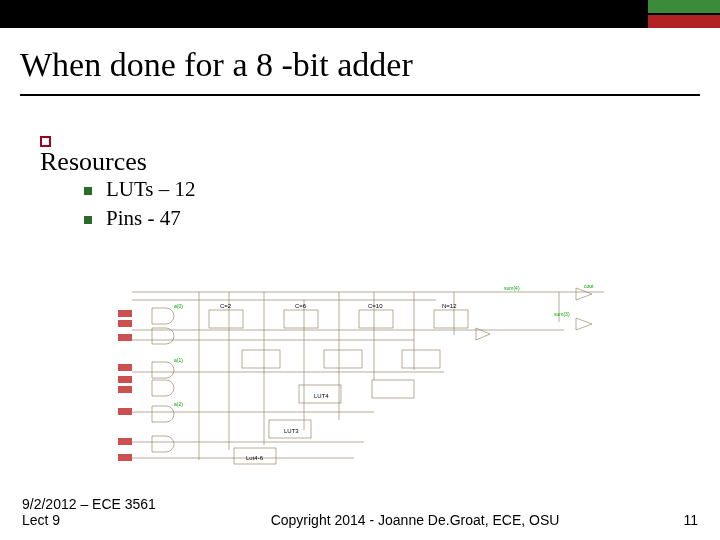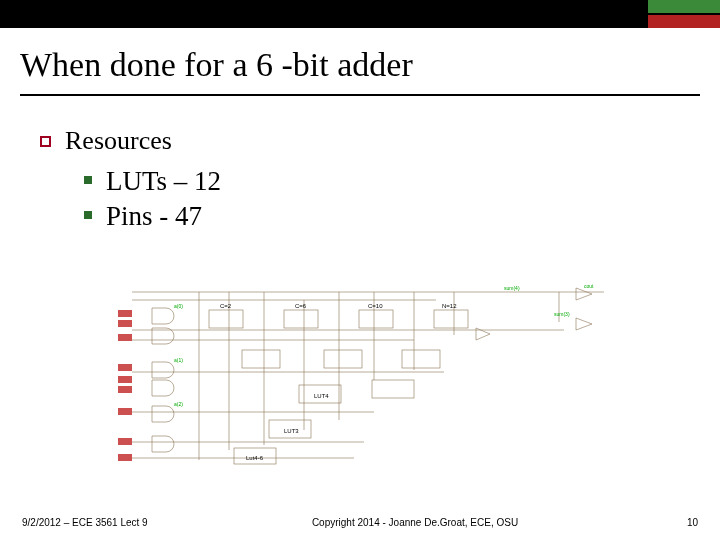--- a/index.html
+++ b/index.html
@@ -47,21 +47,22 @@
     margin-top: 10px;
     border-bottom: 2px solid #000;
     width: 680px;
   }
   .content {
     padding: 24px 40px 0 40px;
   }
   .bullet1 {
     display: flex;
     align-items: flex-start;
-    margin-bottom: 10px;
+    margin-bottom: 0;
+    flex-direction: column;
   }
   .bullet1 .marker {
     width: 11px;
     height: 11px;
     border: 2px solid #a00020;
     margin-top: 10px;
     margin-right: 14px;
     flex-shrink: 0;
   }
   .bullet1 .text {
@@ -78,60 +79,60 @@
   }
   .bullet2 .marker {
     width: 8px;
     height: 8px;
     background: #2a6a2a;
     margin-top: 10px;
     margin-right: 14px;
     flex-shrink: 0;
   }
   .bullet2 .text {
-    font-size: 27px;
+    font-size: 21px;
     color: #000;
   }
   .diagram {
     position: absolute;
     left: 114px;
     top: 280px;
     width: 500px;
     height: 190px;
   }
   .footer {
     position: absolute;
     bottom: 12px;
     left: 0;
     width: 100%;
     padding: 0 22px;
     display: flex;
     justify-content: space-between;
     align-items: flex-end;
     font-family: Arial, Helvetica, sans-serif;
-    font-size: 10px;
+    font-size: 14px;
     color: #000;
   }
   .footer-left { width: 140px; }
   .footer-center { text-align: center; flex: 1; }
   .footer-right { width: 30px; text-align: right; }
 </style>
 </head>
 <body>
 
 <div class="topbar">
   <div class="topbar-left"></div>
   <div class="topbar-right">
     <div class="topbar-right-top"></div>
     <div class="topbar-right-bottom"></div>
   </div>
 </div>
 
 <div class="title-area">
-  <h1 class="title">When done for a 6 -bit adder</h1>
+  <h1 class="title">When done for a 8 -bit adder</h1>
   <div class="underline"></div>
 </div>
 
 <div class="content">
   <div class="bullet1">
     <div class="marker"></div>
     <div class="text">Resources</div>
   </div>
   <div class="sublist">
     <div class="bullet2">
@@ -219,14 +220,14 @@
     <text x="328" y="28">N=12</text>
     <text x="200" y="118">LUT4</text>
     <text x="170" y="153">LUT3</text>
     <text x="132" y="180">Lut4-6</text>
   </g>
 </svg>
 
 <div class="footer">
   <div class="footer-left">9/2/2012 – ECE 3561 Lect 9</div>
   <div class="footer-center">Copyright 2014 - Joanne De.Groat, ECE, OSU</div>
-  <div class="footer-right">10</div>
+  <div class="footer-right">11</div>
 </div>
 
 </body></html>

